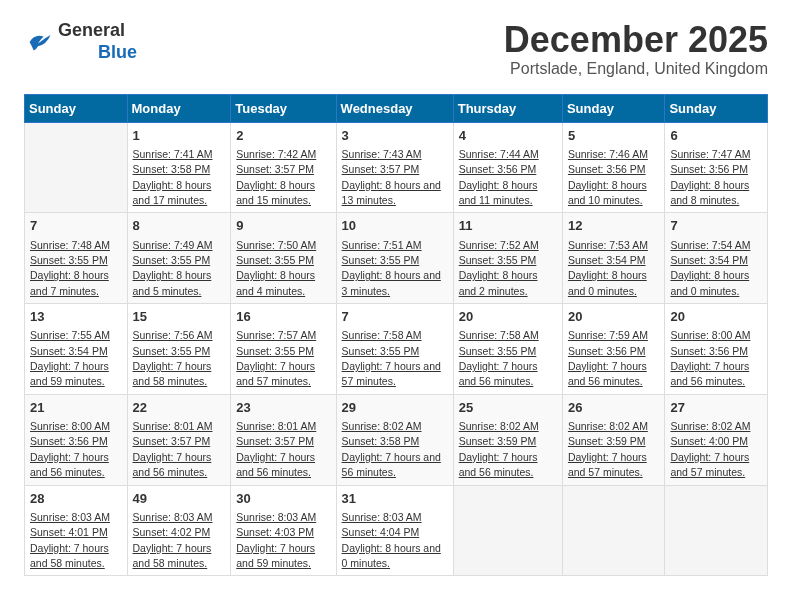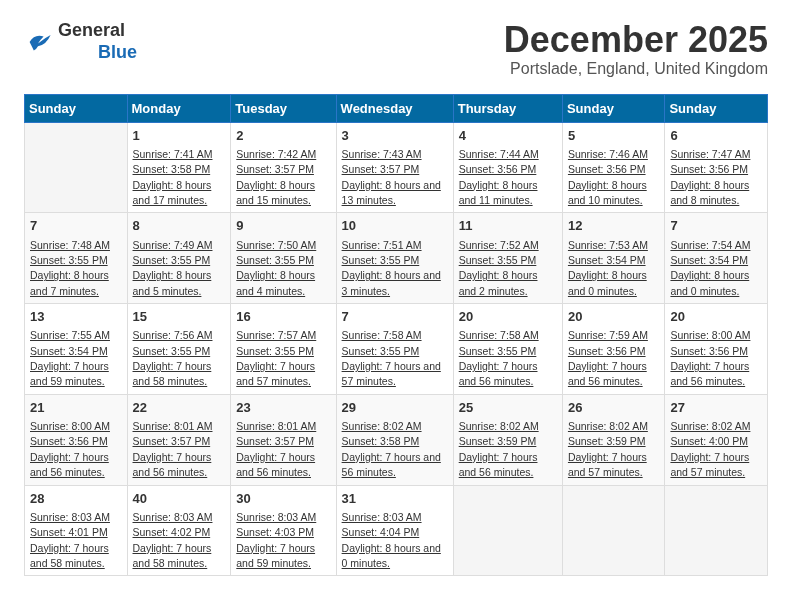--- a/index.html
+++ b/index.html
@@ -159,21 +159,21 @@
         <td><span class="day-number">21</span><span class="day-info">Sunrise: 8:00 AM<br>Sunset: 3:56 PM<br>Daylight: 7 hours and 56 minutes.</span></td>
         <td><span class="day-number">22</span><span class="day-info">Sunrise: 8:01 AM<br>Sunset: 3:57 PM<br>Daylight: 7 hours and 56 minutes.</span></td>
         <td><span class="day-number">23</span><span class="day-info">Sunrise: 8:01 AM<br>Sunset: 3:57 PM<br>Daylight: 7 hours and 56 minutes.</span></td>
         <td><span class="day-number">29</span><span class="day-info">Sunrise: 8:02 AM<br>Sunset: 3:58 PM<br>Daylight: 7 hours and 56 minutes.</span></td>
         <td><span class="day-number">25</span><span class="day-info">Sunrise: 8:02 AM<br>Sunset: 3:59 PM<br>Daylight: 7 hours and 56 minutes.</span></td>
         <td><span class="day-number">26</span><span class="day-info">Sunrise: 8:02 AM<br>Sunset: 3:59 PM<br>Daylight: 7 hours and 57 minutes.</span></td>
         <td><span class="day-number">27</span><span class="day-info">Sunrise: 8:02 AM<br>Sunset: 4:00 PM<br>Daylight: 7 hours and 57 minutes.</span></td>
       </tr>
       <tr>
         <td><span class="day-number">28</span><span class="day-info">Sunrise: 8:03 AM<br>Sunset: 4:01 PM<br>Daylight: 7 hours and 58 minutes.</span></td>
-        <td><span class="day-number">40</span><span class="day-info">Sunrise: 8:03 AM<br>Sunset: 4:02 PM<br>Daylight: 7 hours and 58 minutes.</span></td>
+        <td><span class="day-number">49</span><span class="day-info">Sunrise: 8:03 AM<br>Sunset: 4:02 PM<br>Daylight: 7 hours and 58 minutes.</span></td>
         <td><span class="day-number">30</span><span class="day-info">Sunrise: 8:03 AM<br>Sunset: 4:03 PM<br>Daylight: 7 hours and 59 minutes.</span></td>
         <td><span class="day-number">31</span><span class="day-info">Sunrise: 8:03 AM<br>Sunset: 4:04 PM<br>Daylight: 8 hours and 0 minutes.</span></td>
         <td class="empty-cell"></td>
         <td class="empty-cell"></td>
         <td class="empty-cell"></td>
       </tr>
     </tbody>
 </table>
 
 </body></html>

